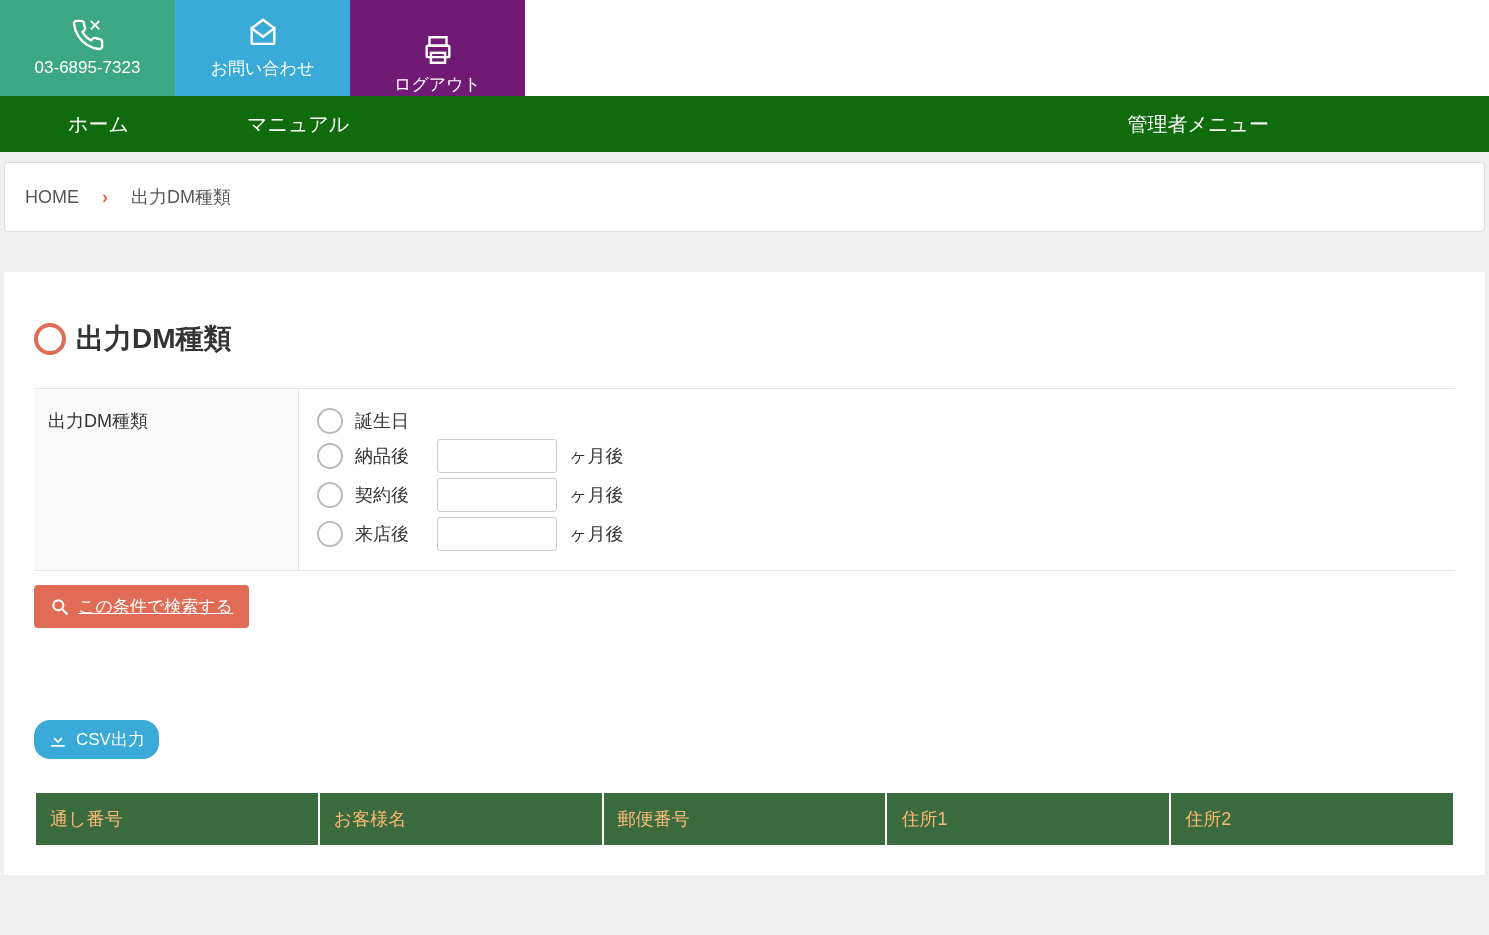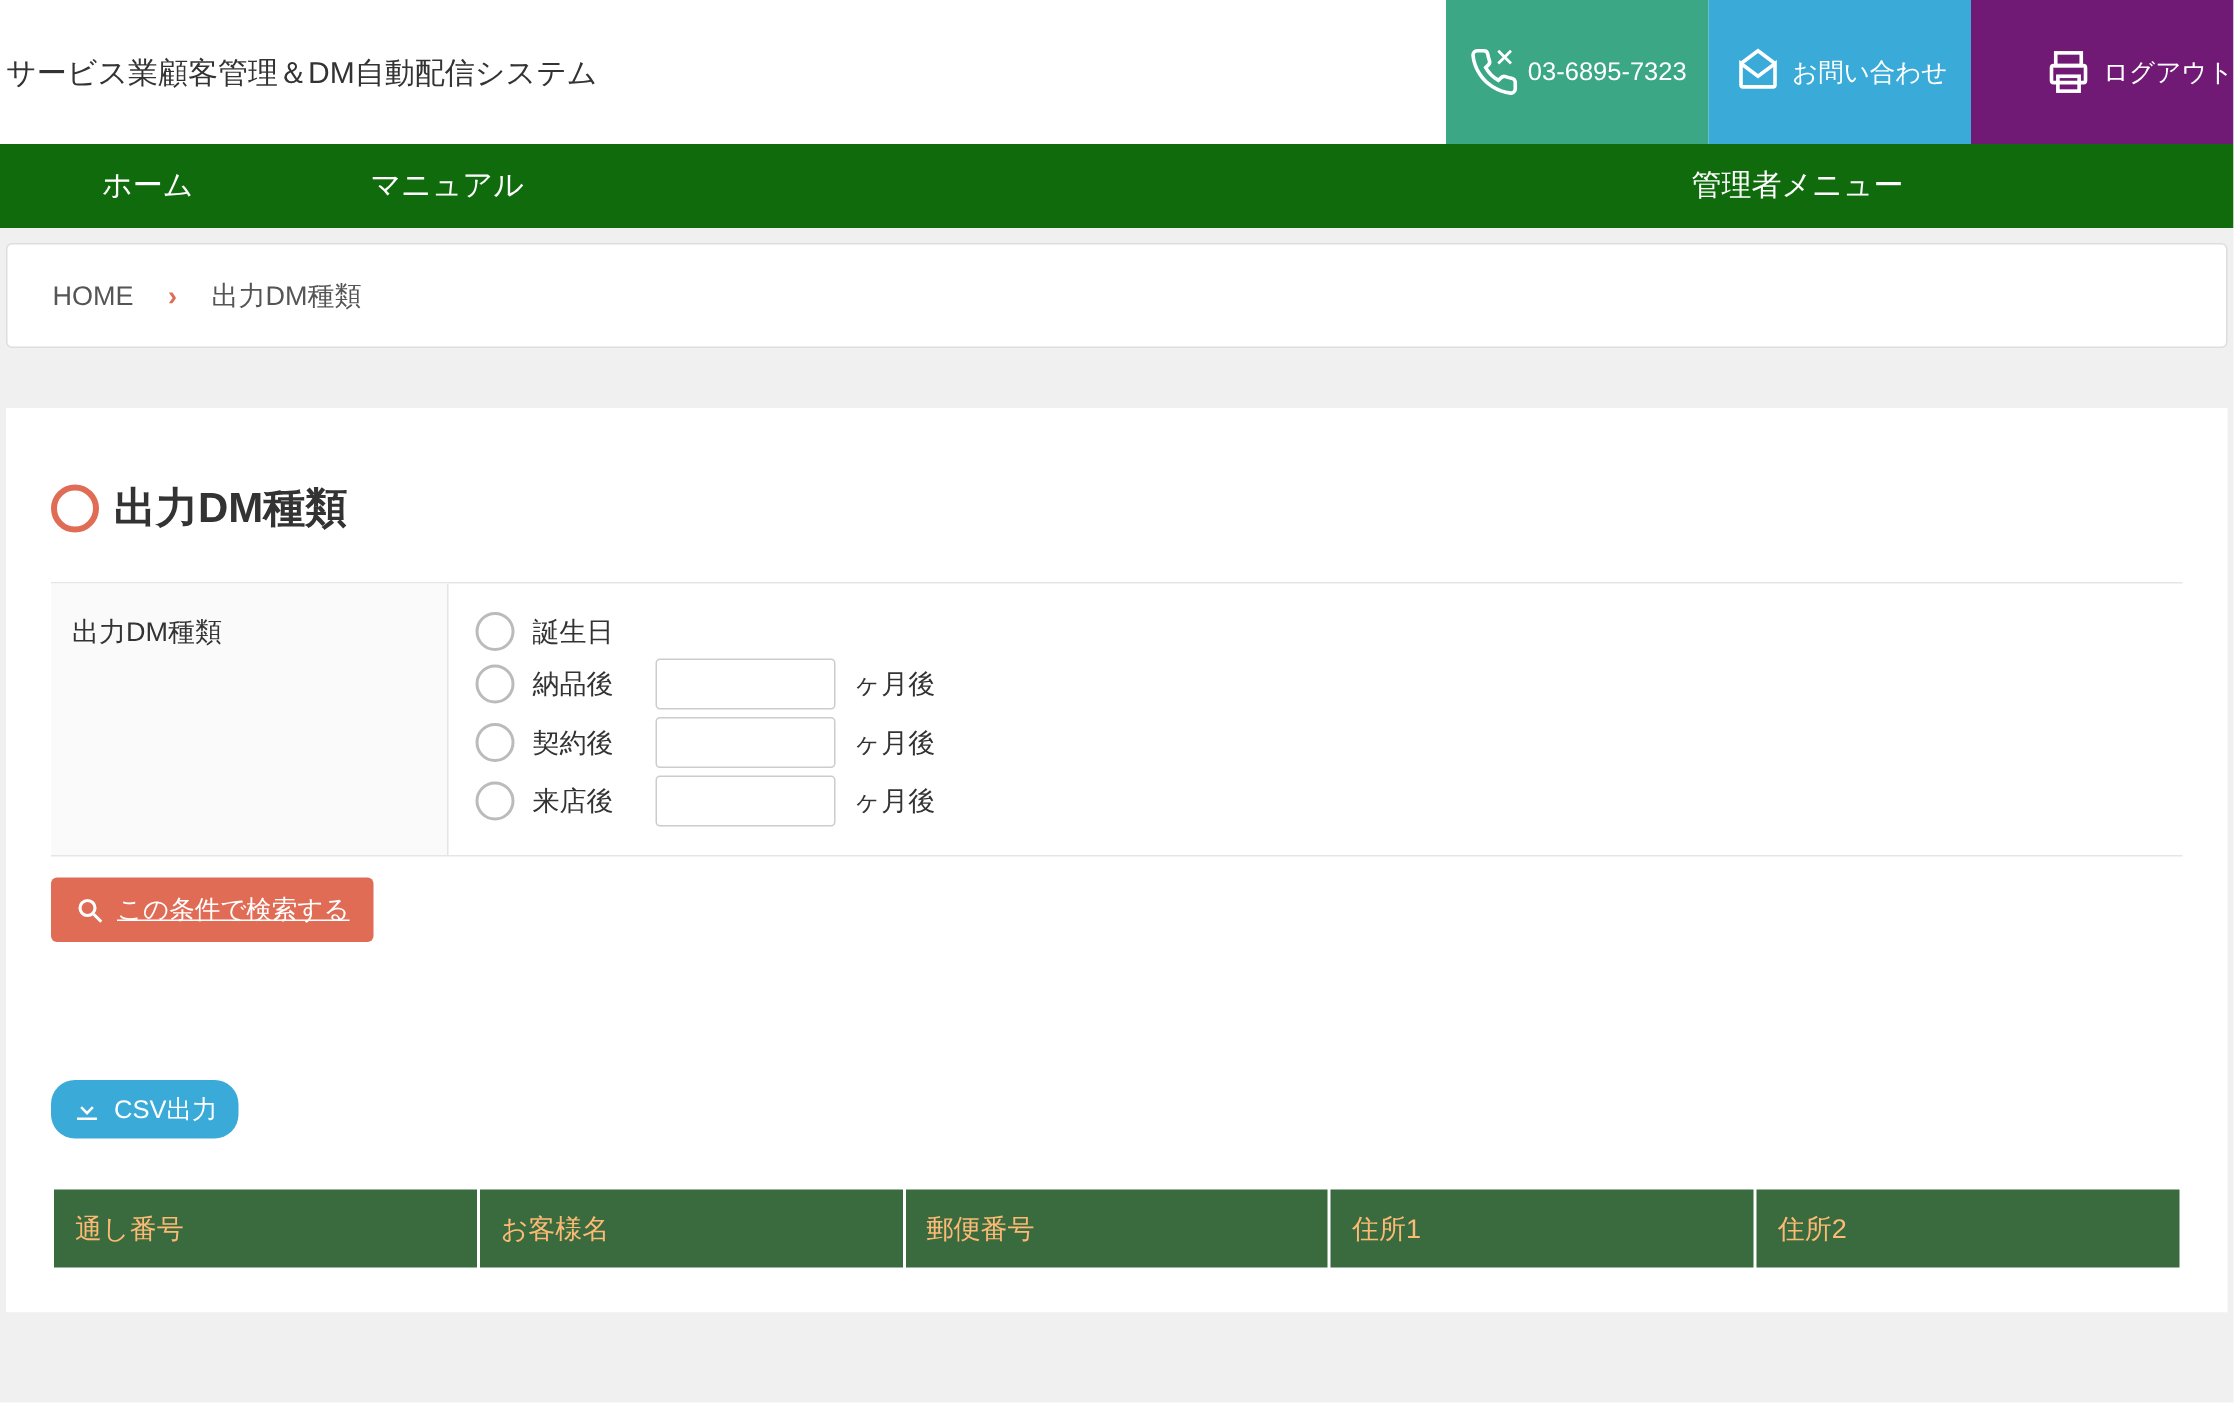--- a/index.html
+++ b/index.html
@@ -1,36 +1,36 @@
 <!DOCTYPE html>
 <html><head>
 <meta charset="utf-8">
 <style>
 * { margin: 0; padding: 0; box-sizing: border-box; }
 body { font-family: "Hiragino Sans", "Meiryo", sans-serif; background: #f0f0f0; color: #333; }
 
 .header { display: flex; justify-content: space-between; align-items: stretch; background: #fff; height: 96px; }
 .header-title { display: flex; align-items: center; padding-left: 4px; font-size: 20px; color: #333; }
 .header-actions { display: flex; }
-.header-btn { display: flex; align-items: center; justify-content: center; width: 175px; color: #fff; cursor: pointer; font-size: 17px; gap: 6px; }
+.header-btn { display: flex; flex-direction: column; align-items: center; justify-content: center; width: 175px; color: #fff; cursor: pointer; font-size: 17px; gap: 6px; }
 .header-btn.phone { background: #3ba784; }
 .header-btn.contact { background: #3aabd8; }
 .header-btn.logout { background: #701a75; justify-content: flex-end; }
 .header-btn svg { width: 34px; height: 34px; }
 
 .nav { display: flex; justify-content: space-between; align-items: center; background: #0f6b0c; height: 56px; padding: 0 0px; }
 .nav-left { display: flex; }
 .nav-item { color: #fff; font-size: 20px; padding: 0 32px; line-height: 74px; cursor: pointer; }
 .nav-item:first-child { padding-left: 68px; padding-right: 68px; }
 .nav-item:nth-child(2) { padding-left: 50px; padding-right: 50px; }
 .nav-right { padding-right: 220px; margin-left: 22px; }
 .nav-right .nav-item { padding: 0; }
 
 .breadcrumb-area { padding: 10px 4px; }
-.breadcrumb { background: #fff; border: 1px solid #ddd; border-radius: 4px; padding: 22px 30px; font-size: 18px; color: #555; }
+.breadcrumb { background: #fff; border: 1px solid #ddd; border-radius: 4px; padding: 22px 20px; font-size: 18px; color: #555; }
 .breadcrumb-sep { color: #e06c56; margin: 0 18px; font-weight: bold; }
 
 .content { background: #fff; margin: 30px 4px 0; padding: 48px 30px 30px; }
 .page-title { display: flex; align-items: center; gap: 10px; font-size: 28px; font-weight: bold; margin-bottom: 30px; }
 .circle-icon { width: 32px; height: 32px; border: 4px solid #e06c56; border-radius: 50%; }
 
 .form-row { display: flex; border-top: 1px solid #e5e5e5; }
 .form-label { width: 265px; padding: 20px 14px; background: #fafafa; font-size: 18px; border-right: 1px solid #e5e5e5; }
 .form-body { flex: 1; padding: 14px 18px; }
 .radio-row { display: flex; align-items: center; gap: 12px; margin: 5px 0; font-size: 18px; }
@@ -45,21 +45,20 @@
 .csv-btn { display: inline-flex; align-items: center; gap: 8px; background: #3aabd8; color: #fff; border: none; border-radius: 16px; padding: 8px 14px; font-size: 17px; cursor: pointer; margin-top: 92px; }
 .csv-btn svg { width: 20px; height: 20px; }
 
 .result-table { width: 100%; border-collapse: separate; border-spacing: 2px 0; margin-top: 34px; table-layout: fixed; }
 .result-table th { background: #3a6b3f; color: #fdba74; text-align: left; font-weight: normal; font-size: 18px; padding: 14px 14px; }
 </style>
 </head>
 <body>
 
 <div class="header">
-  <div class="header-title">サービス業顧客管理＆DM自動配信システム</div>
   <div class="header-actions">
     <div class="header-btn phone">
       <svg viewBox="0 0 24 24" fill="none" stroke="#fff" stroke-width="1.7">
           <path d="M22 16.92v3a2 2 0 0 1-2.18 2 19.8 19.8 0 0 1-8.63-3.07 19.5 19.5 0 0 1-6-6A19.8 19.8 0 0 1 2.12 4.18 2 2 0 0 1 4.11 2h3a2 2 0 0 1 2 1.72c.13.96.37 1.9.72 2.81a2 2 0 0 1-.45 2.11L8.09 9.91a16 16 0 0 0 6 6l1.27-1.27a2 2 0 0 1 2.11-.45c.91.35 1.85.59 2.81.72A2 2 0 0 1 22 16.92z"></path>
           <path d="M14 2l6 6M20 2l-6 6" stroke-width="1.3"></path>
         </svg>
       <span>03-6895-7323</span>
     </div>
     <div class="header-btn contact">
       <svg viewBox="0 0 24 24" fill="none" stroke="#fff" stroke-width="1.7">

